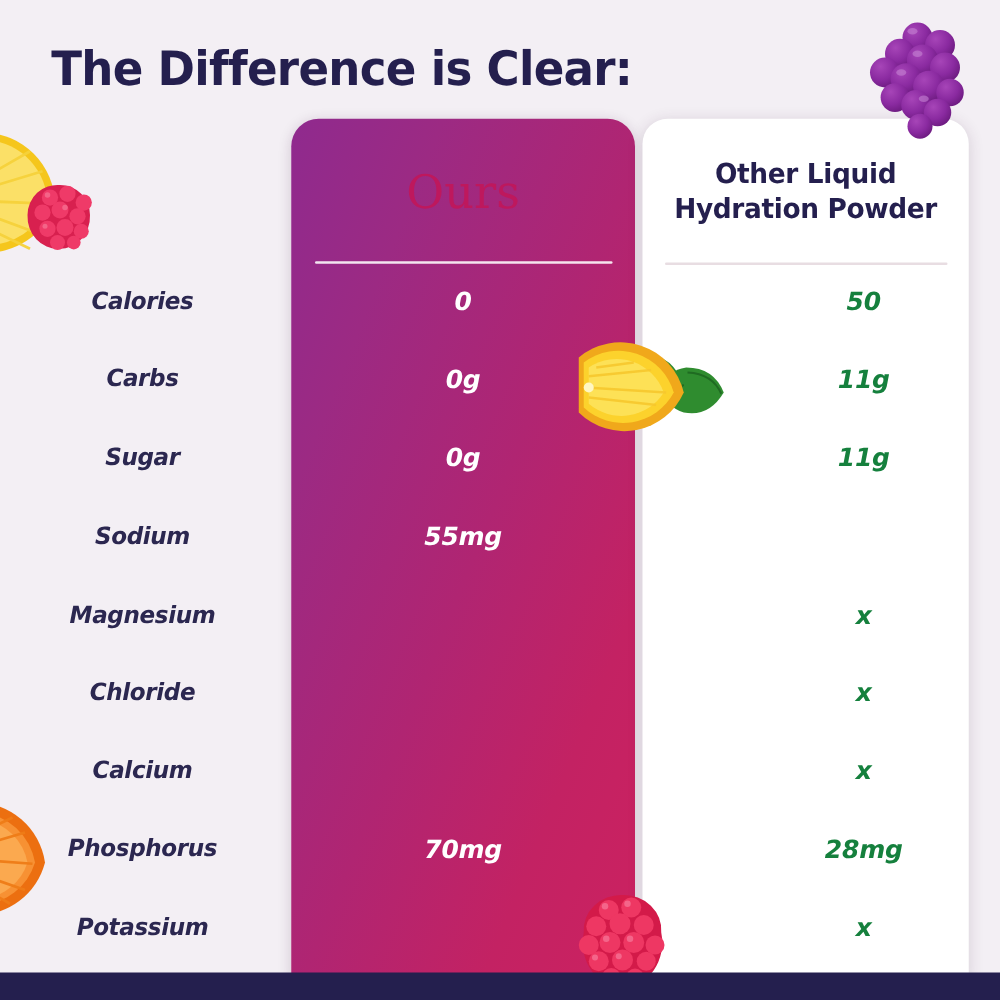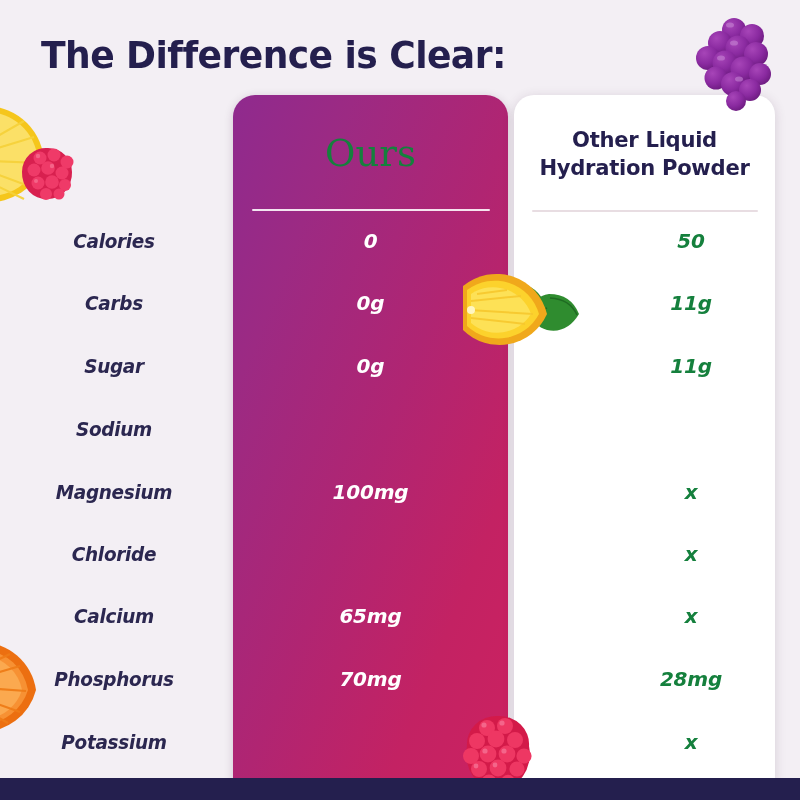--- a/index.html
+++ b/index.html
@@ -70,21 +70,21 @@
 
   
   #ours-header {
     position: absolute;
     left: 233px;
     top: 134px;
     width: 275px;
     text-align: center;
     font-family: "DejaVu Serif", serif;
     font-size: 37px;
-    color: #15803d;
+    color: #be185d;
     line-height: 1.1;
   }
   #other-header {
     position: absolute;
     left: 514px;
     top: 126px;
     width: 261px;
     text-align: center;
     font-family: "DejaVu Sans", sans-serif;
     font-weight: bold;
@@ -201,33 +201,32 @@
     <div class="ours-val">0g</div>
     <div class="other-val">11g</div>
   </div>
   <div class="row" style="top:351px">
     <div class="label">Sugar</div>
     <div class="ours-val">0g</div>
     <div class="other-val">11g</div>
   </div>
   <div class="row" style="top:414px">
     <div class="label">Sodium</div>
+    <div class="ours-val">55mg</div>
   </div>
   <div class="row" style="top:477px">
     <div class="label">Magnesium</div>
-    <div class="ours-val">100mg</div>
     <div class="other-val">x</div>
   </div>
   <div class="row" style="top:539px">
     <div class="label">Chloride</div>
     <div class="other-val">x</div>
   </div>
   <div class="row" style="top:601px">
     <div class="label">Calcium</div>
-    <div class="ours-val">65mg</div>
     <div class="other-val">x</div>
   </div>
   <div class="row" style="top:664px">
     <div class="label">Phosphorus</div>
     <div class="ours-val">70mg</div>
     <div class="other-val">28mg</div>
   </div>
   <div class="row" style="top:727px">
     <div class="label">Potassium</div>
     <div class="other-val">x</div>

